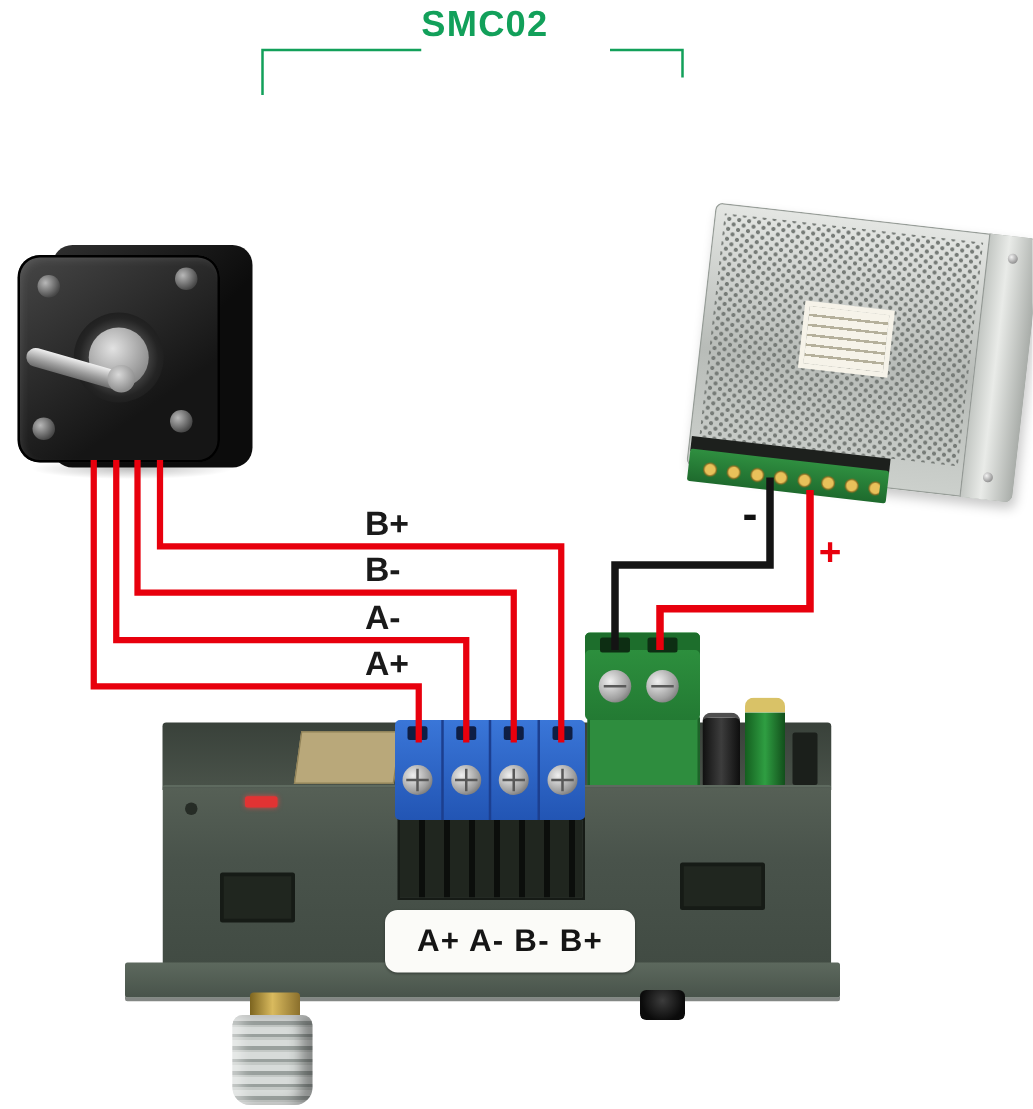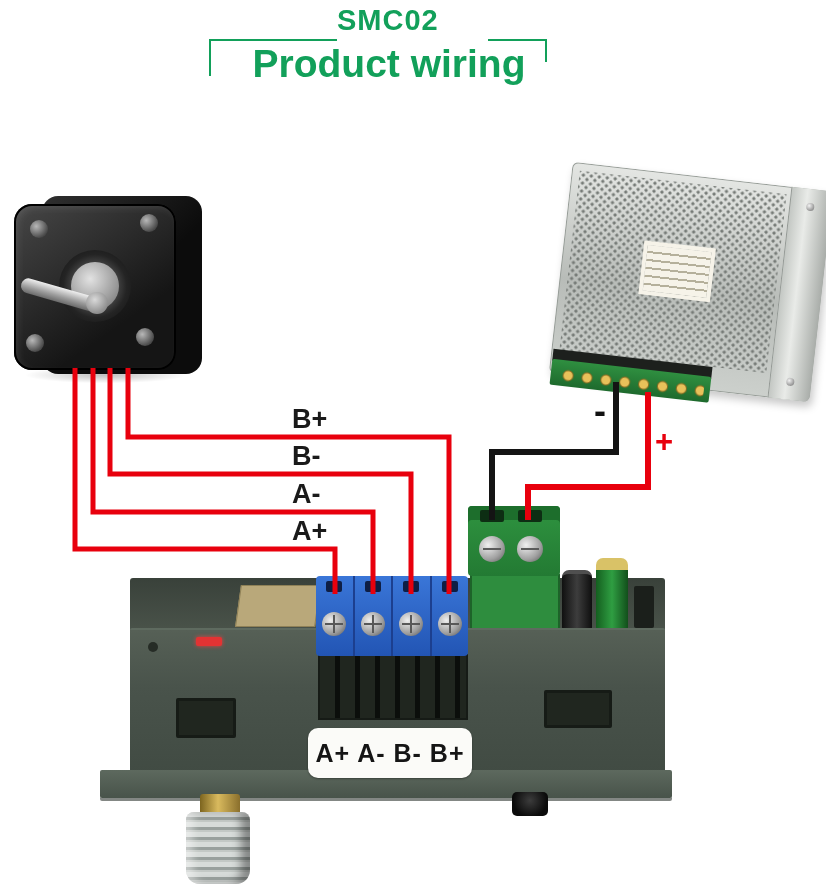--- a/index.html
+++ b/index.html
@@ -110,21 +110,21 @@
   .green-screw { position:absolute; top:30px; width:26px; height:26px; border-radius:50%;
     background:radial-gradient(circle at 35% 35%, #f0f0f0, #a0a0a0 60%, #555); }
   .gs1 { left:11px; } .gs2 { left:49px; }
   .green-screw::before { content:""; position:absolute; left:4px; top:12px; width:18px; height:2px; background:#5a5a5a; }
   .led { position:absolute; left:196px; top:637px; width:26px; height:9px; background:#e23333;
     border-radius:2px; box-shadow:0 0 4px rgba(255,60,60,.8); }
   .screw-hole { position:absolute; left:148px; top:642px; width:10px; height:10px; border-radius:50%; background:#262c26; }
   .slot { position:absolute; background:#20261f; border:3px solid #161b16; border-radius:2px; }
   .slot-left { left:176px; top:698px; width:60px; height:40px; }
   .slot-right { left:544px; top:690px; width:68px; height:38px; }
-  .plate { position:absolute; left:308px; top:728px; width:164px; height:50px; background:#fbfbf8;
+  .plate { position:absolute; left:308px; top:728px; width:200px; height:50px; background:#fbfbf8;
     border-radius:10px; box-shadow:0 1px 2px rgba(0,0,0,.35); z-index:3;
     display:flex; align-items:center; justify-content:center;
     font-size:25px; font-weight:bold; color:#151515; letter-spacing:1px; }
   .base { position:absolute; left:100px; top:770px; width:572px; height:28px;
     background:linear-gradient(180deg,#5d695e,#48534a); border-radius:2px;
     box-shadow:0 3px 0 rgba(30,36,31,.55); }
   .dc-jack { position:absolute; left:512px; top:792px; width:36px; height:24px;
     background:radial-gradient(circle at 50% 35%, #3c3c3c, #0b0b0b 70%); border-radius:5px; }
   .antenna-nut { position:absolute; left:200px; top:794px; width:40px; height:22px; border-radius:3px;
     background:linear-gradient(90deg,#7c641f,#d9ba5e 45%,#8a6f2c); }
@@ -132,21 +132,20 @@
     border-radius:8px 8px 14px 14px;
     background:repeating-linear-gradient(180deg,#d7dbd9 0 5px,#99a09d 5px 8px,#c3c8c5 8px 10px);
     box-shadow:inset 7px 0 9px rgba(255,255,255,.45), inset -9px 0 10px rgba(0,0,0,.38); }
 </style>
 </head>
 <body>
 
 <div id="canvas">
 
   <div class="hdr-model">SMC02</div>
-  <div class="hdr-title">Product wiring</div>
 
   <div class="motor-shadow"></div>
   <div id="motor">
     <div class="motor-body"></div>
     <div class="motor-face">
       <div class="motor-screw ms1"></div>
       <div class="motor-screw ms2"></div>
       <div class="motor-screw ms3"></div>
       <div class="motor-screw ms4"></div>
       <div class="motor-hub-outer"></div>

